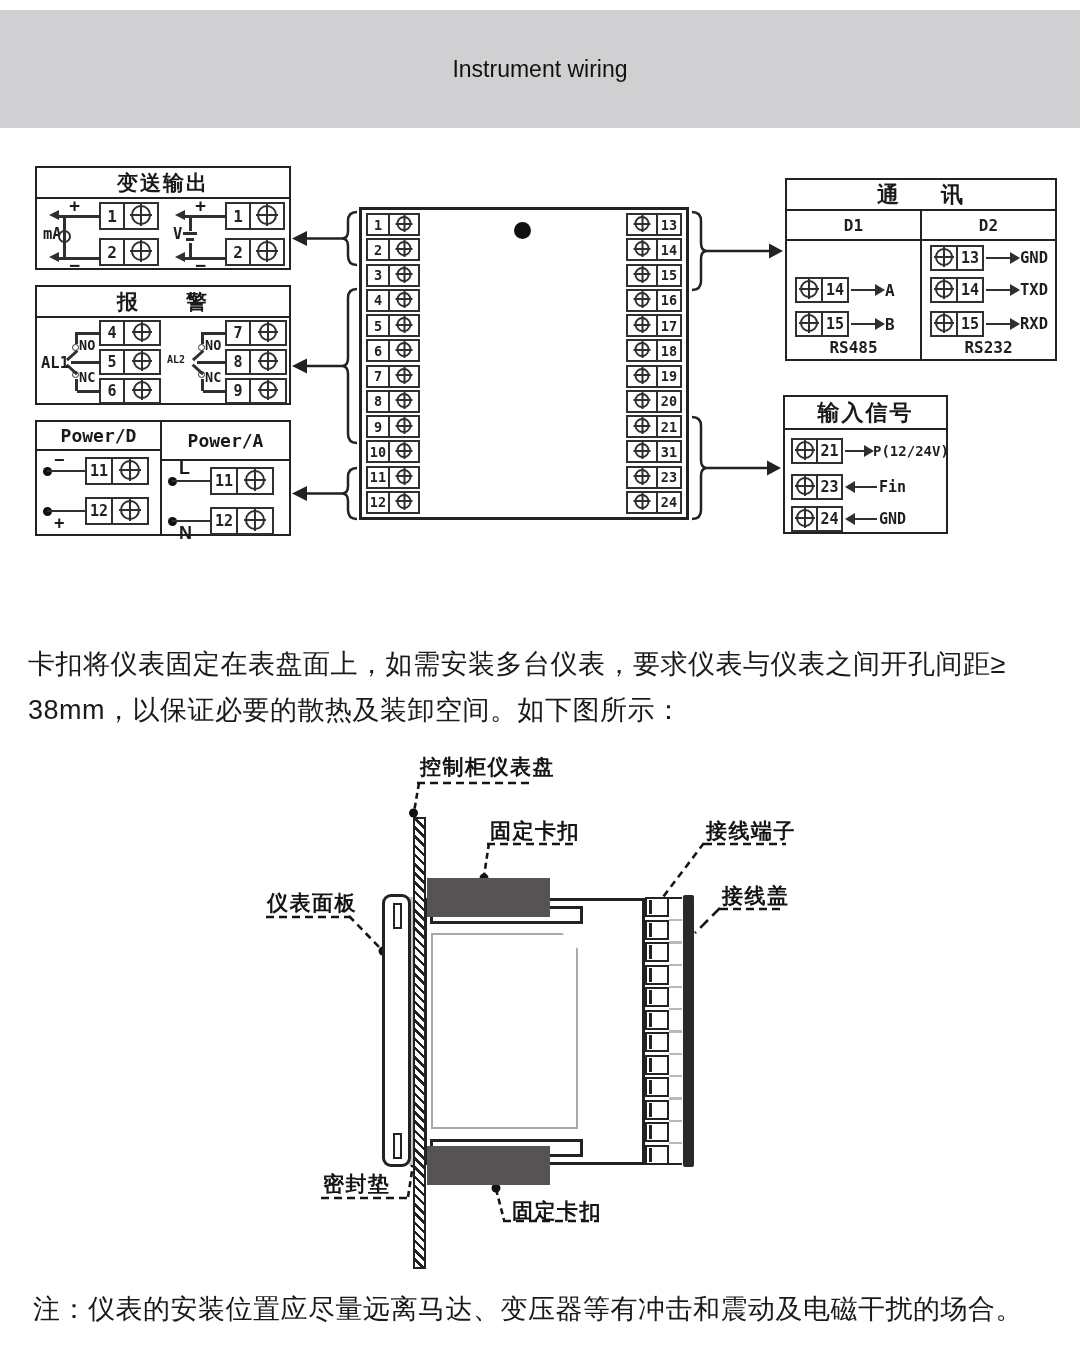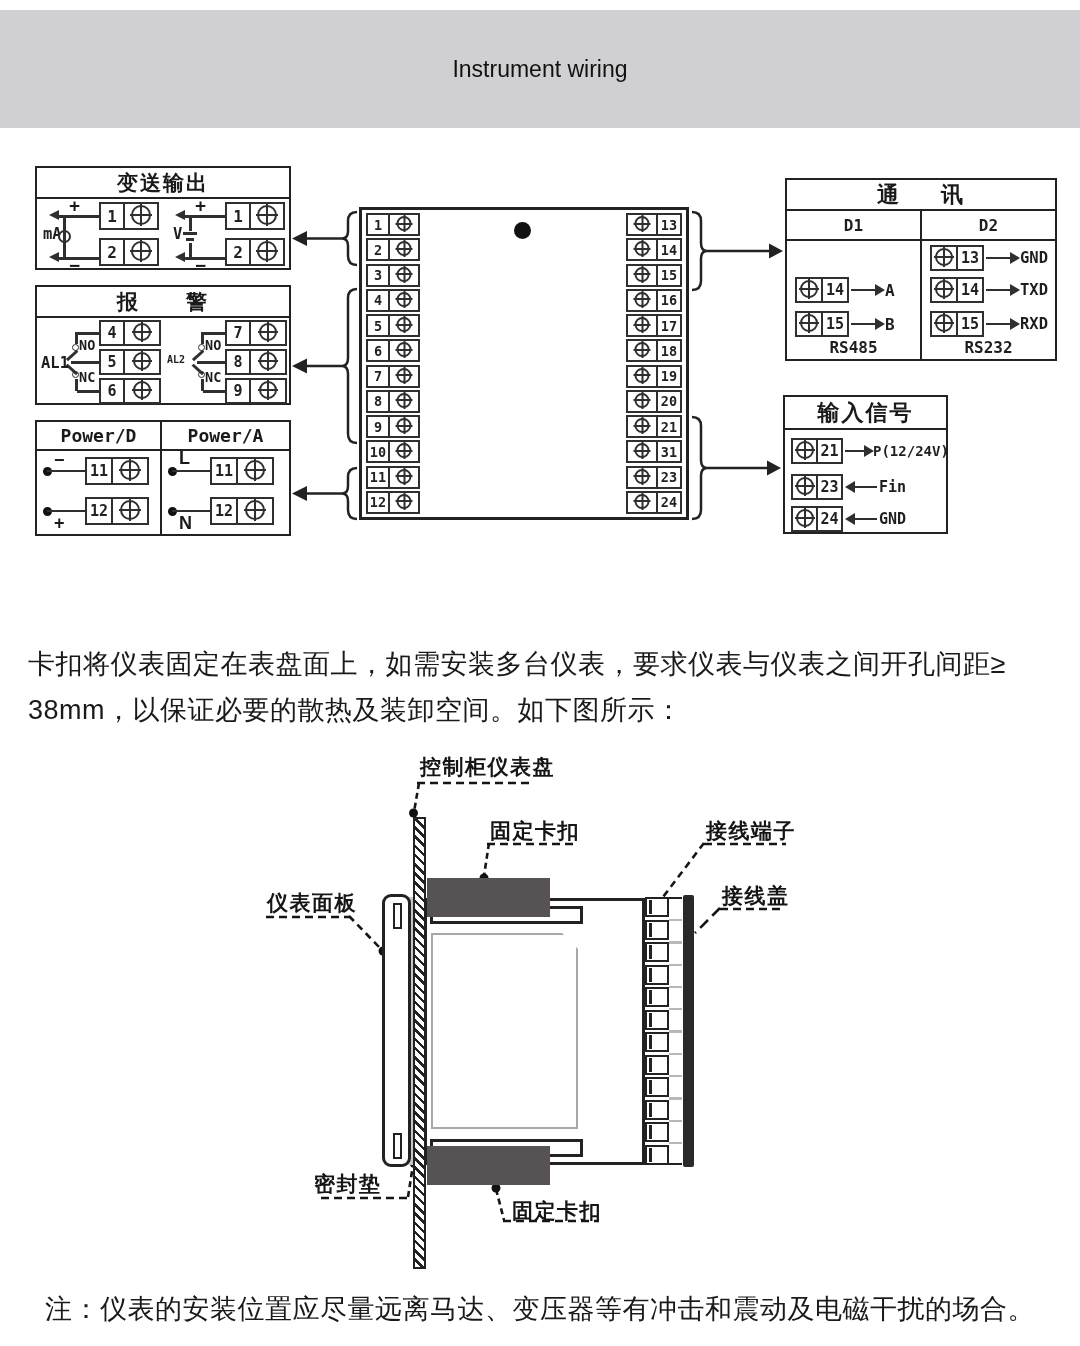--- a/index.html
+++ b/index.html
@@ -38,21 +38,21 @@
   .arr .hw{top:5.5px;}
   
   .cblock{position:absolute;left:359px;top:207px;width:330px;height:313px;border:3px solid #222;box-sizing:border-box;background:#fff;}
   .ccol{position:absolute;top:3px;bottom:3px;display:flex;flex-direction:column;justify-content:space-between;}
   .crow{display:flex;height:23px;border:2px solid #2f2f2f;box-sizing:border-box;background:#fff;}
   .crow .t-num{font-size:13.5px;}
   
   .ihead{position:absolute;left:35px;top:586px;font-size:29px;font-weight:700;letter-spacing:1px;}
   .para{position:absolute;left:28px;top:641px;width:1030px;font-size:27px;line-height:46px;letter-spacing:0.5px;}
   .para .l1{text-indent:56px;}
-  .note{position:absolute;left:33px;top:1291px;font-size:27px;letter-spacing:0.5px;font-weight:500;margin-left:12px;}
+  .note{position:absolute;left:33px;top:1291px;font-size:27px;letter-spacing:0.5px;font-weight:500;}
   
   .mlabel{position:absolute;font-size:21px;font-weight:600;color:#151515;letter-spacing:1.5px;white-space:nowrap;}
   .hatch{position:absolute;left:413px;top:817px;width:13px;height:452px;border:2px solid #222;box-sizing:border-box;
          background:repeating-linear-gradient(45deg,#fff 0 4px,#222 4px 6.5px);z-index:5;}
   .bezel{position:absolute;left:382px;top:894px;width:29px;height:273px;border:3px solid #222;border-radius:9px;
          box-sizing:border-box;background:#fff;z-index:2;}
   .slot{position:absolute;width:9px;height:26px;border:2px solid #222;box-sizing:border-box;background:#fff;z-index:3;}
   .gasket{position:absolute;left:409px;top:897px;width:6px;height:268px;background:#c8c6c7;z-index:1;}
   .case{position:absolute;left:424px;top:898px;width:221px;height:267px;border:3px solid #222;box-sizing:border-box;background:#fff;z-index:0;}
   .disp{position:absolute;left:431px;top:933px;width:147px;height:196px;border:2px solid #a9a7a8;box-sizing:border-box;background:#fff;
@@ -249,21 +249,21 @@
         </div>
         <div class="dotb" style="left:6px;top:15.5px;width:9px;height:9px"></div>
         <div class="dotb" style="left:6px;top:55.5px;width:9px;height:9px"></div>
         <div class="hw" style="left:10px;top:18.5px;width:38px"></div>
         <div class="hw" style="left:10px;top:58.5px;width:38px"></div>
         <span class="lab" style="left:17px;top:-1px;font-size:18px;font-weight:700">−</span>
         <span class="lab" style="left:17px;top:62px;font-size:18px;font-weight:700">+</span>
       </div>
     </div>
     <div style="flex:1">
-      <div class="wtitle" style="height:29px;letter-spacing:0;font-size:18px;font-family:'DejaVu Sans Mono',monospace">Power/A</div>
+      <div class="wtitle" style="height:39px;letter-spacing:0;font-size:18px;font-family:'DejaVu Sans Mono',monospace">Power/A</div>
       <div style="position:relative;height:82px">
         <div class="t-row" style="left:48px;top:6px;width:64px;height:28px">
           <span class="t-num nR" style="width:26px;font-size:15px">11</span>
           <span class="t-screw">
               <span class="screwc"></span>
             </span>
         </div>
         <div class="t-row" style="left:48px;top:46px;width:64px;height:28px">
           <span class="t-num nR" style="width:26px;font-size:15px">12</span>
           <span class="t-screw">
@@ -617,18 +617,18 @@
       <circle cx="414" cy="1163" r="4.5"></circle>
       <circle cx="496" cy="1188" r="4.5"></circle>
     </g>
   </svg>
 
   <div class="mlabel" style="left:420px;top:753px">控制柜仪表盘</div>
   <div class="mlabel" style="left:490px;top:817px">固定卡扣</div>
   <div class="mlabel" style="left:706px;top:817px">接线端子</div>
   <div class="mlabel" style="left:722px;top:882px">接线盖</div>
   <div class="mlabel" style="left:267px;top:889px">仪表面板</div>
-  <div class="mlabel" style="left:314px;top:1170px">密封垫</div>
+  <div class="mlabel" style="left:323px;top:1170px">密封垫</div>
   <div class="mlabel" style="left:512px;top:1197px">固定卡扣</div>
 
   <div class="note">注：仪表的安装位置应尽量远离马达、变压器等有冲击和震动及电磁干扰的场合。</div>
 
 </div>
 
 </body></html>

